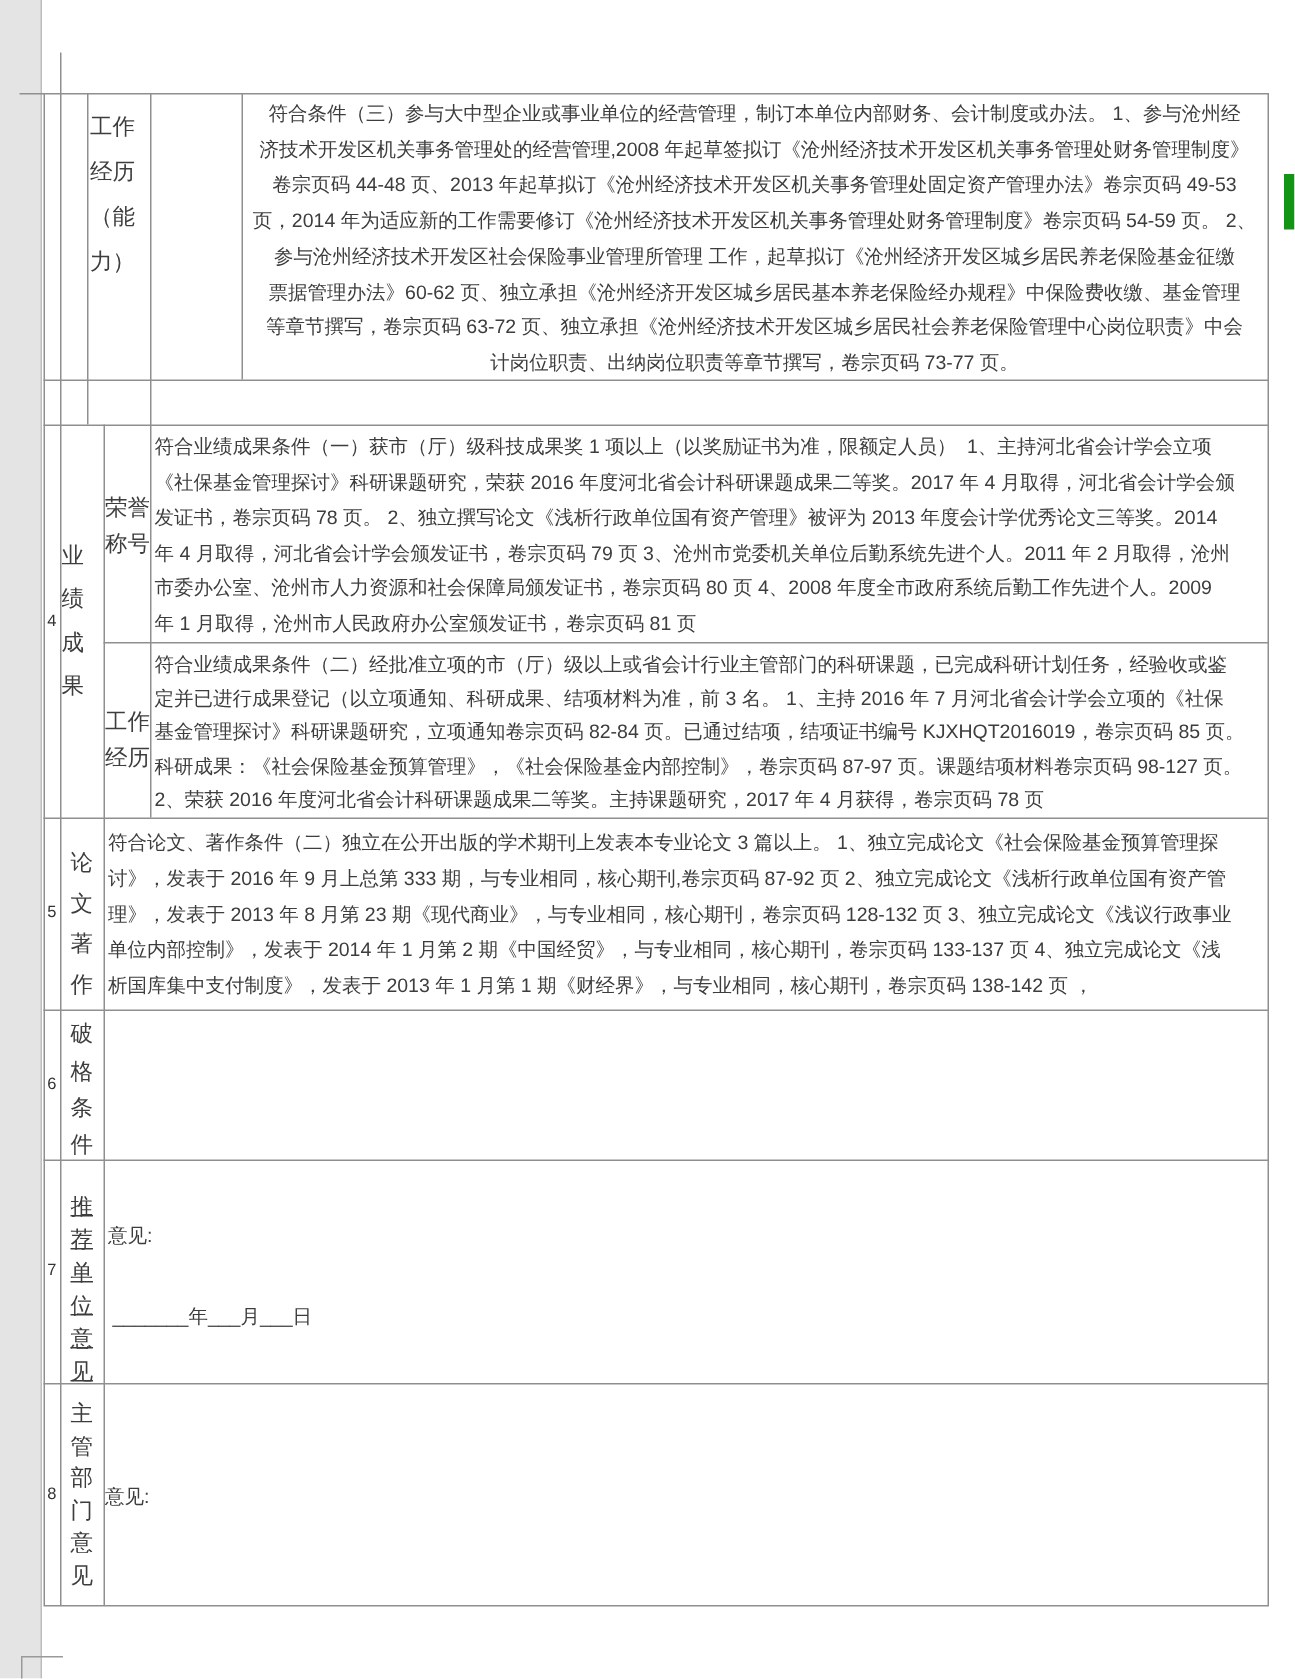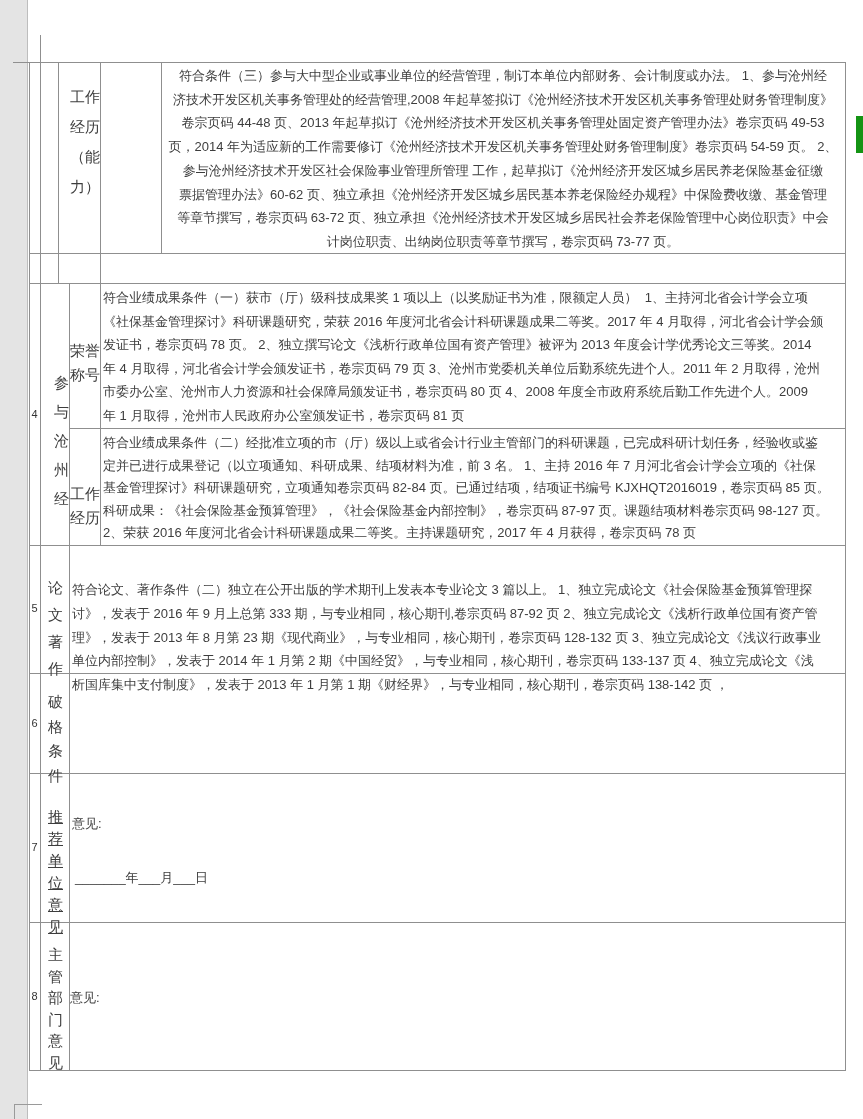--- a/index.html
+++ b/index.html
@@ -4,21 +4,21 @@
 <style>
   html,body{margin:0;padding:0;}
   body{font-family:"Liberation Sans","DejaVu Sans",sans-serif;}
   .stage{position:relative;width:863px;height:1119px;background:#ffffff;overflow:hidden;}
   .margin-strip{position:absolute;left:0;top:0;width:27px;height:1119px;background:#e4e4e4;border-right:1px solid #bdbdbd;}
   .hl,.vl{position:absolute;background:#8f8f8f;}
   .hl{height:1px;}
   .vl{width:1px;}
   .txt{position:absolute;color:#3d3d3d;}
   .content{font-size:13px;line-height:23.6px;white-space:pre-wrap;word-break:break-all;}
-  .vlabel{font-size:15px;word-break:break-all;text-align:right;margin-top:12px;}
+  .vlabel{font-size:15px;word-break:break-all;text-align:left;}
   .num{font-size:11px;color:#333;text-align:center;}
   .corner-mark{position:absolute;left:14px;top:1104px;width:27px;height:15px;border-left:1px solid #9a9a9a;border-top:1px solid #9a9a9a;}
   .green-bar{position:absolute;left:856px;top:116px;width:7px;height:37px;background:#149414;}
 </style>
 </head>
 <body>
 
 <div class="stage">
 
   <div class="margin-strip"></div>
@@ -45,38 +45,38 @@
   <div class="txt content" style="left:164px;top:64px;width:678px;line-height:23.7px;text-align:center;">符合条件（三）参与大中型企业或事业单位的经营管理，制订本单位内部财务、会计制度或办法。 1、参与沧州经
 济技术开发区机关事务管理处的经营管理,2008 年起草签拟订《沧州经济技术开发区机关事务管理处财务管理制度》
 卷宗页码 44-48 页、2013 年起草拟订《沧州经济技术开发区机关事务管理处固定资产管理办法》卷宗页码 49-53
 页，2014 年为适应新的工作需要修订《沧州经济技术开发区机关事务管理处财务管理制度》卷宗页码 54-59 页。 2、
 参与沧州经济技术开发区社会保险事业管理所管理 工作，起草拟订《沧州经济开发区城乡居民养老保险基金征缴
 票据管理办法》60-62 页、独立承担《沧州经济开发区城乡居民基本养老保险经办规程》中保险费收缴、基金管理
 等章节撰写，卷宗页码 63-72 页、独立承担《沧州经济技术开发区城乡居民社会养老保险管理中心岗位职责》中会
 计岗位职责、出纳岗位职责等章节撰写，卷宗页码 73-77 页。</div>
 
   <div class="txt num" style="left:29px;top:408px;width:11px;">4</div>
-  <div class="txt vlabel" style="left:41px;top:356px;width:28px;line-height:29px;">参与沧州经</div>
+  <div class="txt vlabel" style="left:41px;top:356px;width:28px;line-height:29px;">业绩成果</div>
   <div class="txt vlabel" style="left:70px;top:327px;width:30px;line-height:24px;">荣誉称号</div>
   <div class="txt content" style="left:103px;top:286px;width:741px;">符合业绩成果条件（一）获市（厅）级科技成果奖 1 项以上（以奖励证书为准，限额定人员）  1、主持河北省会计学会立项
 《社保基金管理探讨》科研课题研究，荣获 2016 年度河北省会计科研课题成果二等奖。2017 年 4 月取得，河北省会计学会颁
 发证书，卷宗页码 78 页。 2、独立撰写论文《浅析行政单位国有资产管理》被评为 2013 年度会计学优秀论文三等奖。2014
 年 4 月取得，河北省会计学会颁发证书，卷宗页码 79 页 3、沧州市党委机关单位后勤系统先进个人。2011 年 2 月取得，沧州
 市委办公室、沧州市人力资源和社会保障局颁发证书，卷宗页码 80 页 4、2008 年度全市政府系统后勤工作先进个人。2009
 年 1 月取得，沧州市人民政府办公室颁发证书，卷宗页码 81 页</div>
   <div class="txt vlabel" style="left:70px;top:470px;width:30px;line-height:24px;">工作经历</div>
   <div class="txt content" style="left:103px;top:432px;width:741px;line-height:22.6px;">符合业绩成果条件（二）经批准立项的市（厅）级以上或省会计行业主管部门的科研课题，已完成科研计划任务，经验收或鉴
 定并已进行成果登记（以立项通知、科研成果、结项材料为准，前 3 名。 1、主持 2016 年 7 月河北省会计学会立项的《社保
 基金管理探讨》科研课题研究，立项通知卷宗页码 82-84 页。已通过结项，结项证书编号 KJXHQT2016019，卷宗页码 85 页。
 科研成果：《社会保险基金预算管理》，《社会保险基金内部控制》，卷宗页码 87-97 页。课题结项材料卷宗页码 98-127 页。
 2、荣获 2016 年度河北省会计科研课题成果二等奖。主持课题研究，2017 年 4 月获得，卷宗页码 78 页</div>
 
   <div class="txt num" style="left:29px;top:602px;width:11px;">5</div>
   <div class="txt vlabel" style="left:47px;top:562px;width:16px;line-height:27px;">论文著作</div>
-  <div class="txt content" style="left:72px;top:550px;width:770px;line-height:23.8px;margin-top:28px;">符合论文、著作条件（二）独立在公开出版的学术期刊上发表本专业论文 3 篇以上。 1、独立完成论文《社会保险基金预算管理探
+  <div class="txt content" style="left:72px;top:550px;width:770px;line-height:23.8px;">符合论文、著作条件（二）独立在公开出版的学术期刊上发表本专业论文 3 篇以上。 1、独立完成论文《社会保险基金预算管理探
 讨》，发表于 2016 年 9 月上总第 333 期，与专业相同，核心期刊,卷宗页码 87-92 页 2、独立完成论文《浅析行政单位国有资产管
 理》，发表于 2013 年 8 月第 23 期《现代商业》，与专业相同，核心期刊，卷宗页码 128-132 页 3、独立完成论文《浅议行政事业
 单位内部控制》，发表于 2014 年 1 月第 2 期《中国经贸》，与专业相同，核心期刊，卷宗页码 133-137 页 4、独立完成论文《浅
 析国库集中支付制度》，发表于 2013 年 1 月第 1 期《财经界》，与专业相同，核心期刊，卷宗页码 138-142 页 ，</div>
 
   <div class="txt num" style="left:29px;top:717px;width:11px;">6</div>
   <div class="txt vlabel" style="left:47px;top:678px;width:16px;line-height:24.5px;">破格条件</div>
 
   <div class="txt num" style="left:29px;top:841px;width:11px;">7</div>
   <div class="txt vlabel" style="left:47px;top:794px;width:16px;line-height:22px;text-decoration:underline;">推荐单位意见</div>

